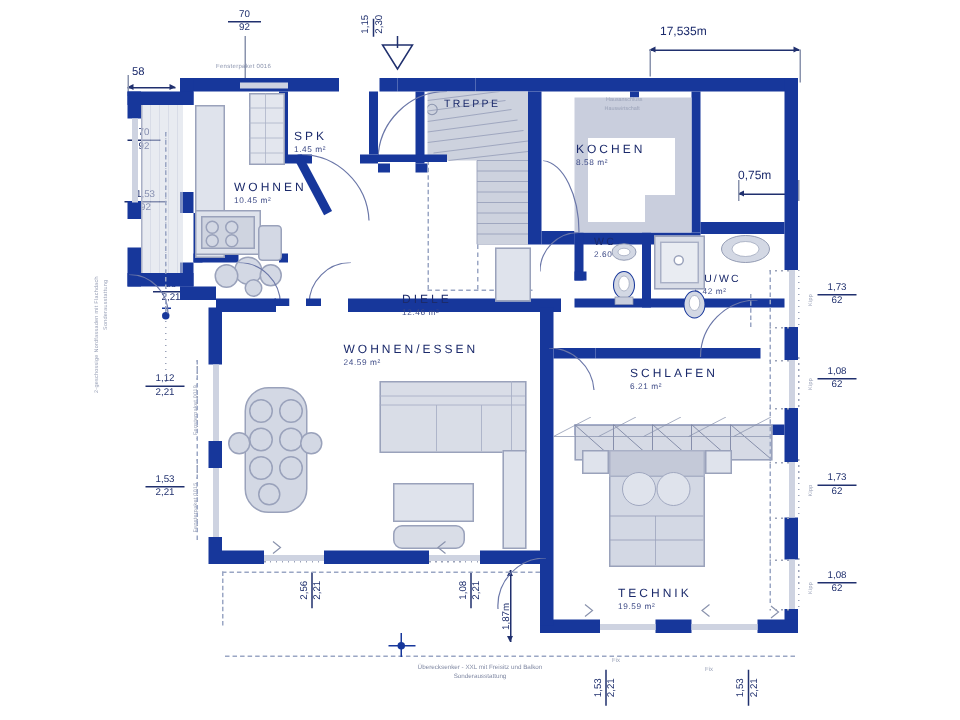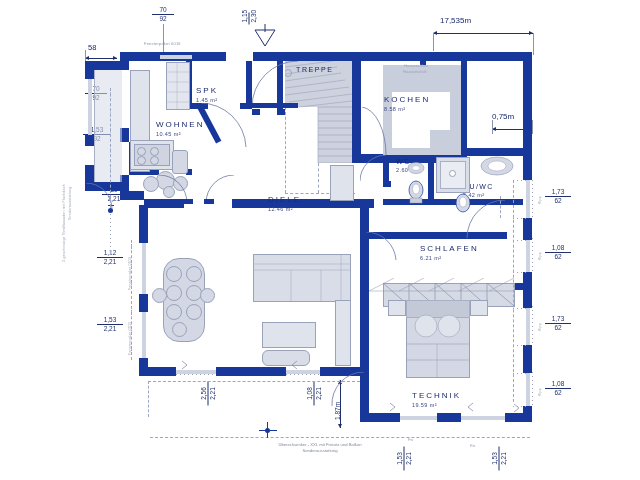--- a/index.html
+++ b/index.html
@@ -339,20 +339,24 @@
   <div class="room" style="left:396px;top:158px;">
     <div class="rname" style="font-size:7px;letter-spacing:1.6px;">WC</div>
     <div class="rarea">2.60 m²</div>
   </div>
 
   <div class="room" style="left:463px;top:183px;">
     <div class="rname" style="font-size:7px;letter-spacing:1.4px;">DU/WC</div>
     <div class="rarea">5.42 m²</div>
   </div>
 
+  <div class="room" style="left:229px;top:228px;">
+    <div class="rname">WOHNEN/ESSEN</div>
+    <div class="rarea">24.59 m²</div>
+  </div>
 
   <div class="room" style="left:420px;top:244px;">
     <div class="rname">SCHLAFEN</div>
     <div class="rarea">6.21 m²</div>
   </div>
 
   <div class="room" style="left:412px;top:391px;">
     <div class="rname">TECHNIK</div>
     <div class="rarea">19.59 m²</div>
   </div>

